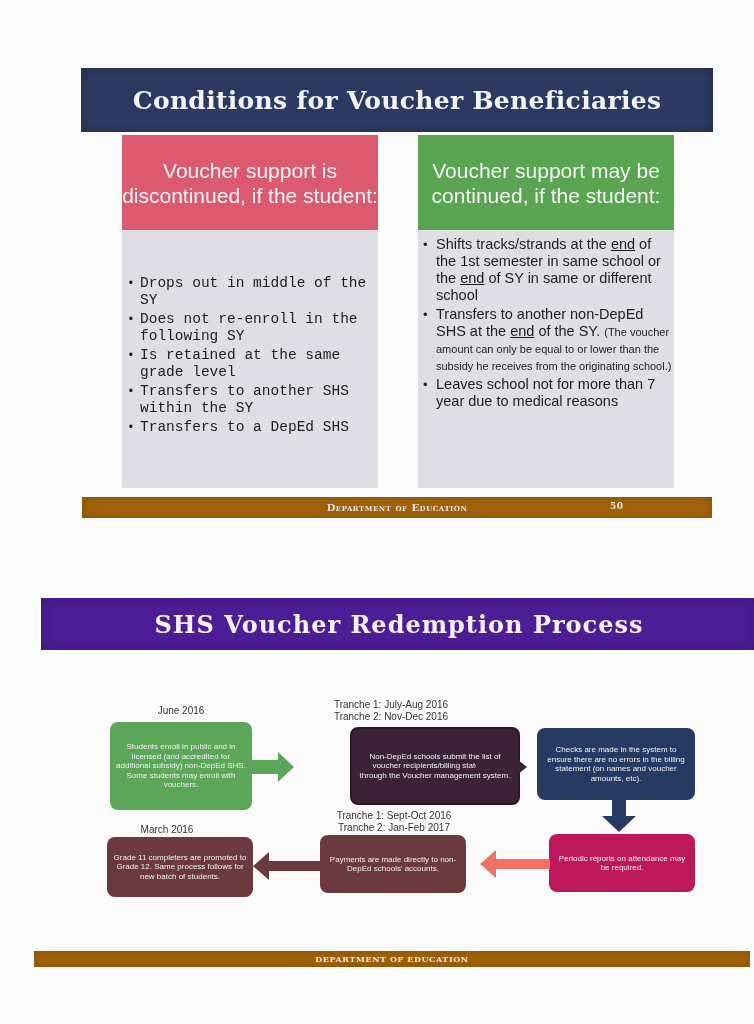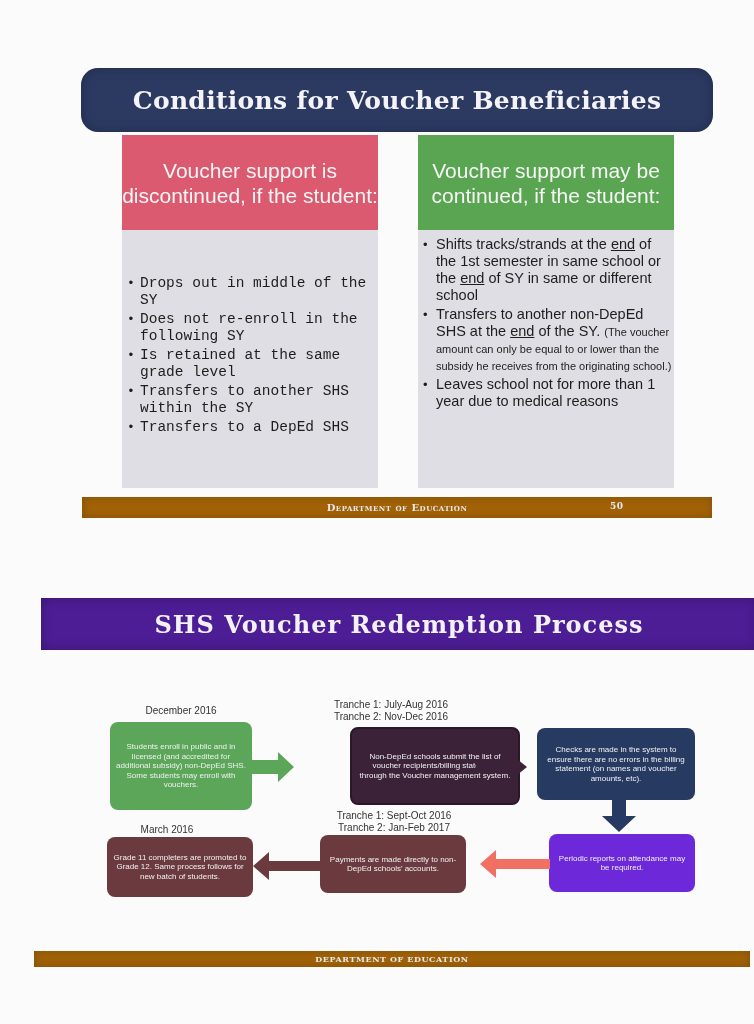--- a/index.html
+++ b/index.html
@@ -9,21 +9,20 @@
     font-family: "Liberation Sans", sans-serif;
   }
   .abs { position: absolute; }
 
   
   .title-bar {
     left: 81px; top: 68px; width: 632px; height: 64px;
     background: #2c3a62;
     display: flex; align-items: center; justify-content: center;
     box-shadow: inset 0 0 12px rgba(0,0,0,0.25);
-    border-radius: 17px;
   }
   .title-bar span {
     font-family: "DejaVu Serif", serif; font-weight: bold;
     color: #f4f4f8; font-size: 25px; letter-spacing: 0.3px;
   }
   .col-head {
     top: 135px; height: 95px; color: #f6f6f6;
     display: flex; align-items: center; justify-content: center; text-align: center;
     font-size: 21px; line-height: 25px; font-weight: normal;
   }
@@ -66,21 +65,21 @@
   }
   .date-label { font-size: 10px; color: #333; text-align: center; line-height: 12px; }
   .box {
     border-radius: 8px; color: #f1f1f1; font-size: 8px; line-height: 9.5px;
     display: flex; align-items: center; justify-content: center; text-align: center;
     padding: 0 6px; box-sizing: border-box;
   }
   .box.green { left: 110px; top: 722px; width: 142px; height: 88px; background: #5ca65a; }
   .box.purple { left: 306px; top: 727px; width: 170px; height: 78px; background: #3b2238; border: 2px solid #2a1828; margin-left: 44px; }
   .box.navy { left: 537px; top: 728px; width: 158px; height: 72px; background: #263a62; }
-  .box.salmon { left: 549px; top: 834px; width: 146px; height: 58px; background: #6d28d9; }
+  .box.salmon { left: 549px; top: 834px; width: 146px; height: 58px; background: #be185d; }
   .box.brown1 { left: 320px; top: 835px; width: 146px; height: 58px; background: #6b3a3e; }
   .box.brown2 { left: 107px; top: 837px; width: 146px; height: 60px; background: #6b3a3e; }
 
   .footer2 { left: 34px; top: 951px; width: 716px; height: 16px; font-size: 8px; letter-spacing: 0.6px; }
 </style>
 </head>
 <body>
 
 <div class="abs title-bar">
   <span>Conditions for Voucher Beneficiaries</span>
@@ -100,34 +99,34 @@
     <li>Is retained at the same grade level</li>
     <li>Transfers to another SHS within the SY</li>
     <li>Transfers to a DepEd SHS</li>
   </ul>
 </div>
 
 <div class="abs col-body right">
   <ul>
     <li><span>Shifts tracks/strands at the </span><u>end</u><span> of the 1st semester in same school or the </span><u>end</u><span> of SY in same or different school</span></li>
     <li><span>Transfers to another non-DepEd SHS at the </span><u>end</u><span> of the SY. </span><span class="small-note">(The voucher amount can only be equal to or lower than the subsidy he receives from the originating school.)</span></li>
-    <li>Leaves school not for more than 1 year due to medical reasons</li>
+    <li>Leaves school not for more than 7 year due to medical reasons</li>
   </ul>
 </div>
 
 <div class="abs footer-bar footer1">
   <span>Department of Education</span>
   <span class="pg">50</span>
 </div>
 
 <div class="abs title-bar2">
   <span>SHS Voucher Redemption Process</span>
 </div>
 
-<div class="abs date-label" style="left:110px; top:705px; width:142px;">December 2016</div>
+<div class="abs date-label" style="left:110px; top:705px; width:142px;">June 2016</div>
 <div class="abs box green">
   <span>Students enroll in public and in licensed (and accredited for additional subsidy) non-DepEd SHS. Some students may enroll with vouchers.</span>
 </div>
 <svg class="abs" style="left:250px; top:752px;" width="46" height="30">
   <polygon points="0,8 28,8 28,0 44,15 28,30 28,22 0,22" fill="#5ca65a"></polygon>
 </svg>
 
 <div class="abs date-label" style="left:296px; top:699px; width:190px;">
   <div>Tranche 1: July-Aug 2016</div>
   <div>Tranche 2: Nov-Dec 2016</div>

